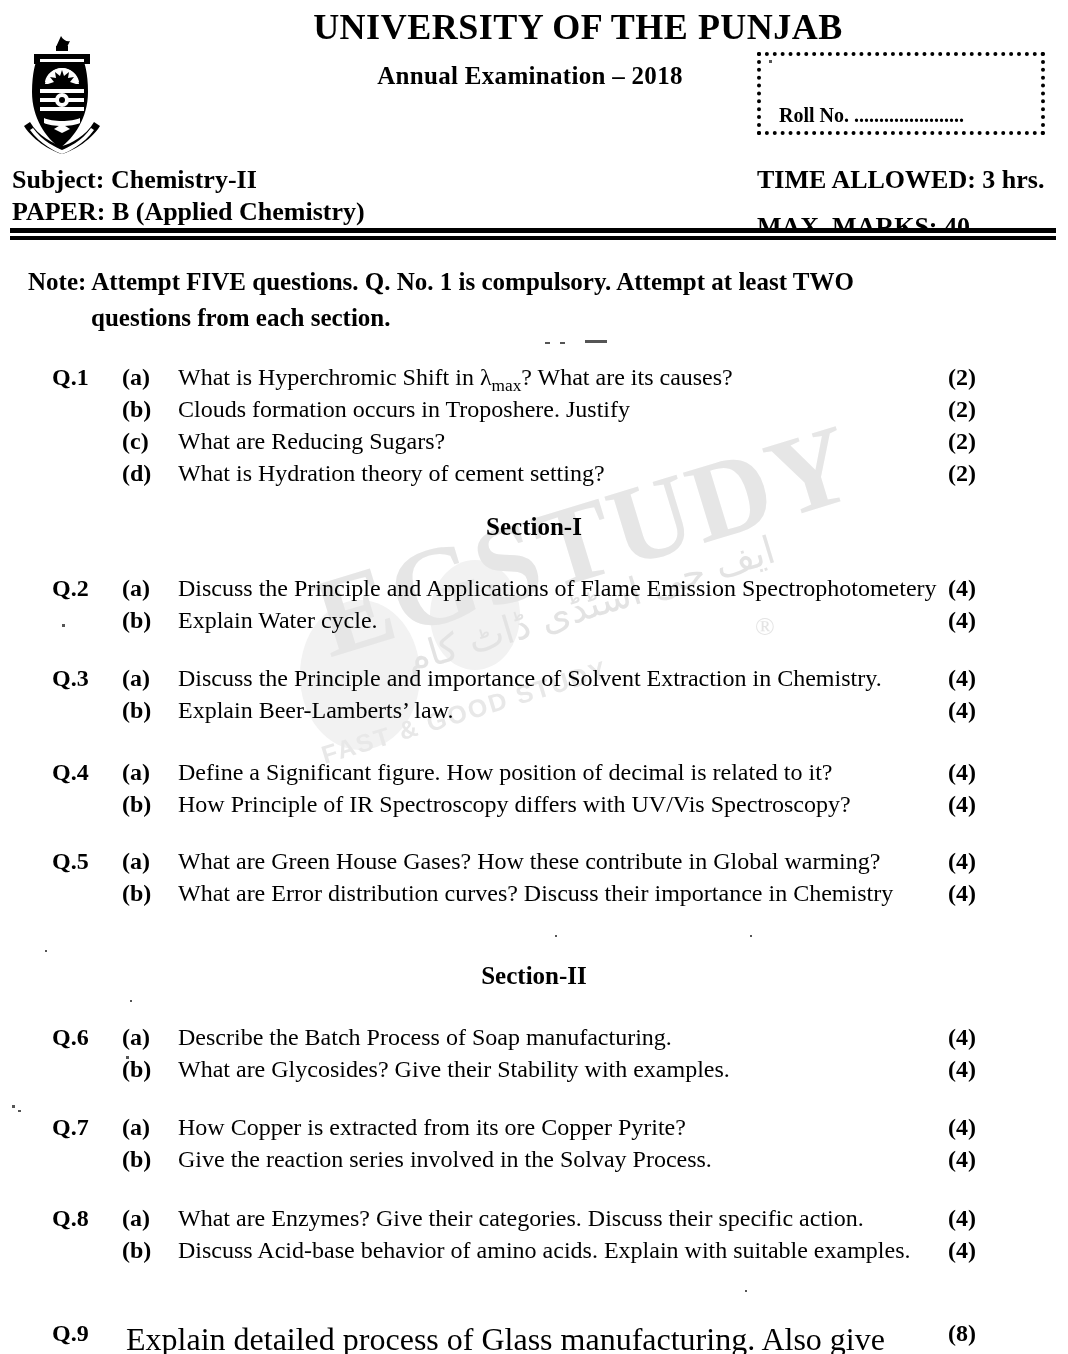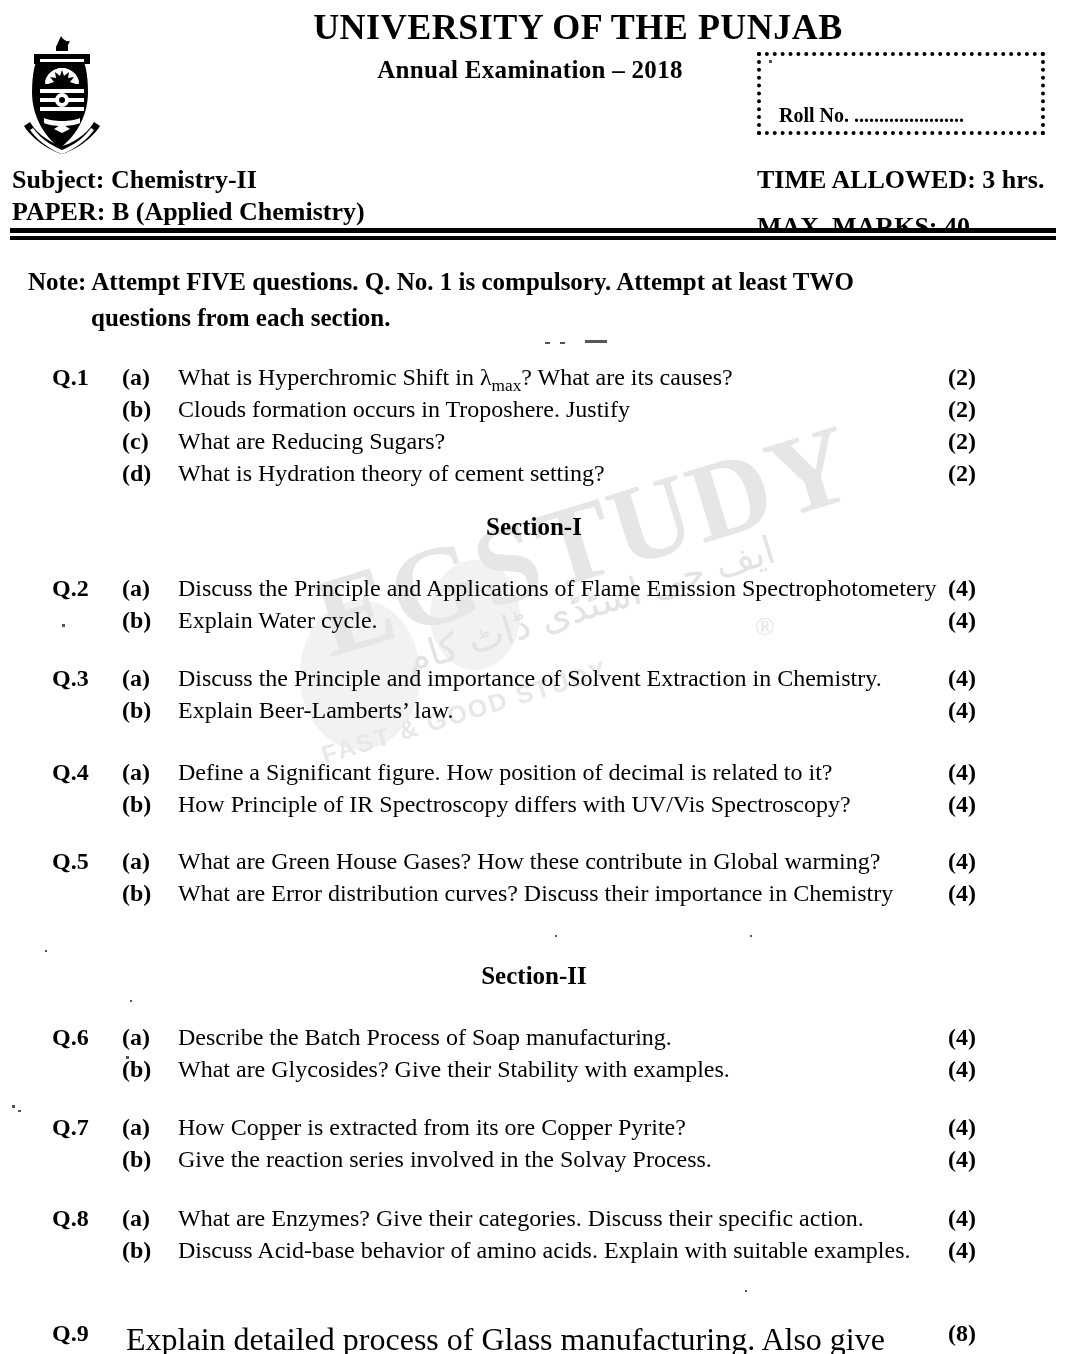--- a/index.html
+++ b/index.html
@@ -113,20 +113,21 @@
   .exam-line1 {
     font-weight: bold;
     font-size: 25px;
     text-decoration: underline;
     text-underline-offset: 4px;
     letter-spacing: 0.3px;
   }
   .exam-line2 {
     font-weight: bold;
     font-size: 25px;
+    margin-top: 6px;
     letter-spacing: 0.3px;
   }
   .rollno-box {
     position: absolute;
     left: 757px;
     top: 52px;
     width: 288px;
     height: 83px;
     border: 4px dotted #000;
     box-sizing: border-box;

